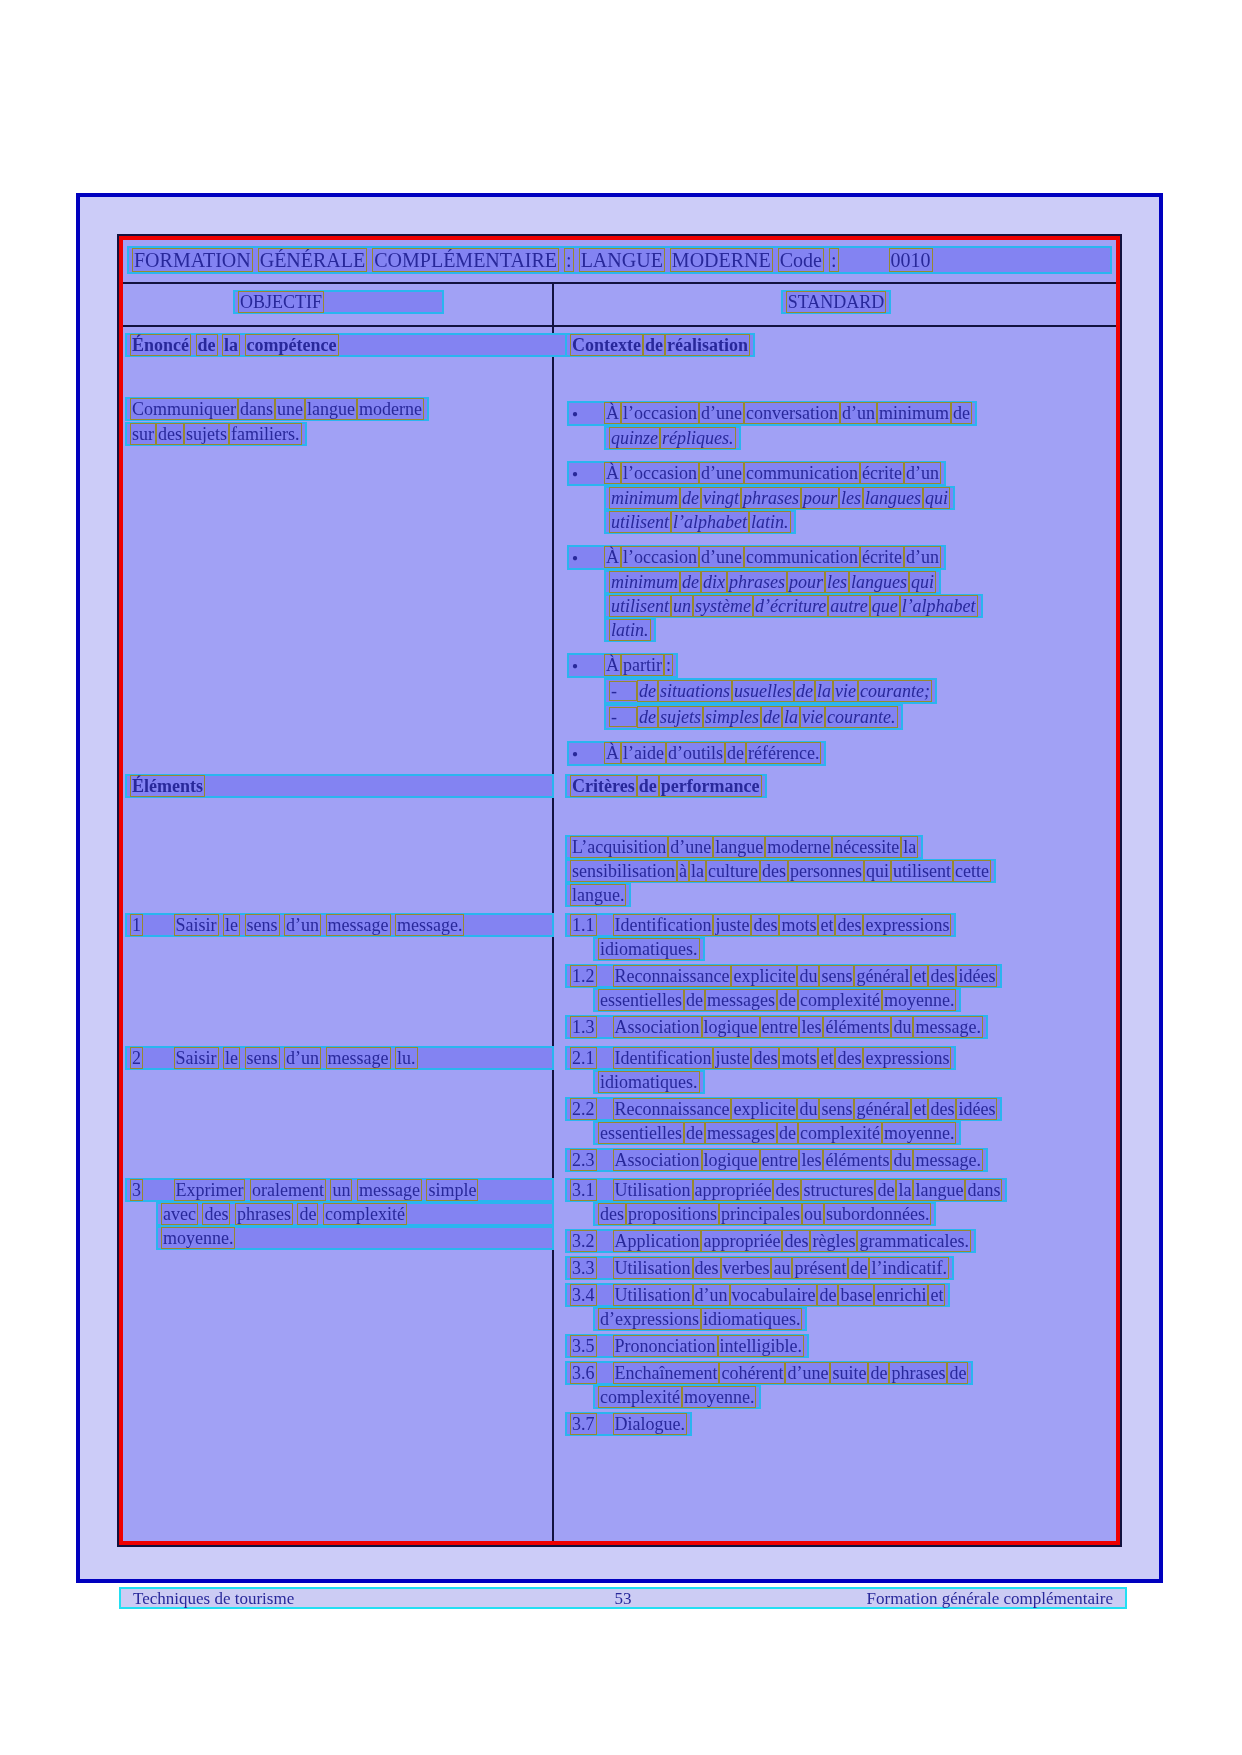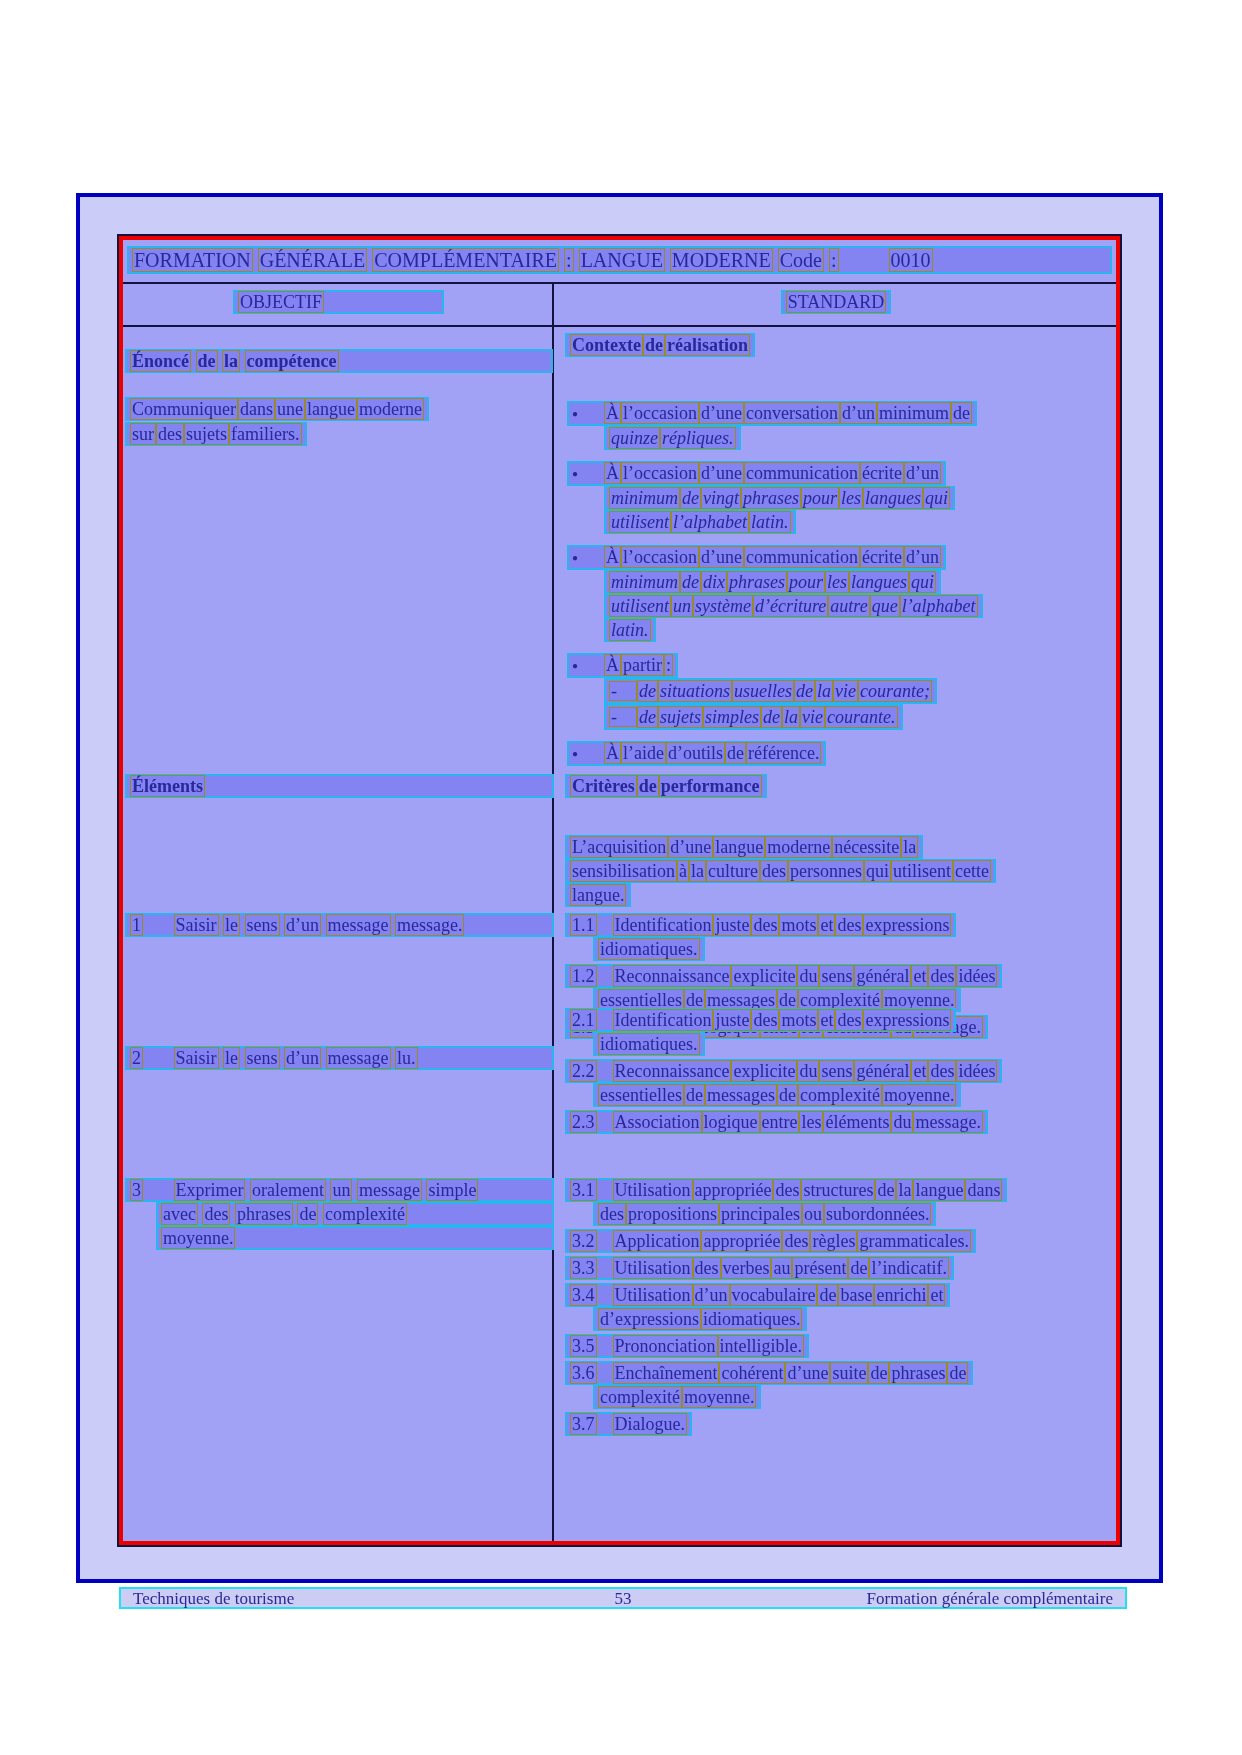--- a/index.html
+++ b/index.html
@@ -61,21 +61,21 @@
   .tg-title{flex:1;}
   .tg-value{margin-left:45px;margin-right:8px;}
 
   .colhdr{position:absolute;top:50px;text-align:center;font-size:18px;}
   #colhdr-left{left:0;width:431px;}
   #colhdr-right{left:433px;right:0;}
   .colhdr .hl-line{display:inline-table;text-align:left;}
   #objectif-box{padding-right:118px;}
 
   .abs{position:absolute;}
-  #enonce-header-wrap{left:2px;top:93px;width:428px;margin-top:16px;}
+  #enonce-header-wrap{left:2px;top:93px;width:475px;}
   #contexte-header-wrap{left:442px;top:93px;border-radius:9px;}
   #enonce-text{left:2px;top:157px;}
   #enonce-text .hl-line{margin-bottom:1px;}
   #bullet-list{left:444px;top:161px;width:549px;}
   #elements-header-wrap{left:2px;top:534px;width:429px;}
   #criteres-header-wrap{left:442px;top:534px;}
   #intro-wrap{left:442px;top:595px;}
 
   .bullet-item{margin-bottom:11px;}
   .bullet-marker{display:inline-block;width:32px;border:none;font-size:10px;vertical-align:2px;}
@@ -353,21 +353,21 @@
             <span class="w">les</span> 
             <span class="w">éléments</span> 
             <span class="w">du</span> 
             <span class="w">message.</span> 
           </div>
         </div>
       </div>
       <div class="left-item" style="top: 806px;">
         <div class="hl-line stretch"><span class="w num-l">2</span> <span class="w">Saisir</span> <span class="w">le</span> <span class="w">sens</span> <span class="w">d’un</span> <span class="w">message</span> <span class="w">lu.</span> </div>
       </div>
-      <div class="crit-group" style="top: 768px;">
+      <div class="crit-group" style="top: 806px;">
         <div class="crit-item">
           <div class="hl-line">
             <span class="w num-r">2.1</span> 
             <span class="w">Identification</span> 
             <span class="w">juste</span> 
             <span class="w">des</span> 
             <span class="w">mots</span> 
             <span class="w">et</span> 
             <span class="w">des</span> 
             <span class="w">expressions</span> 

